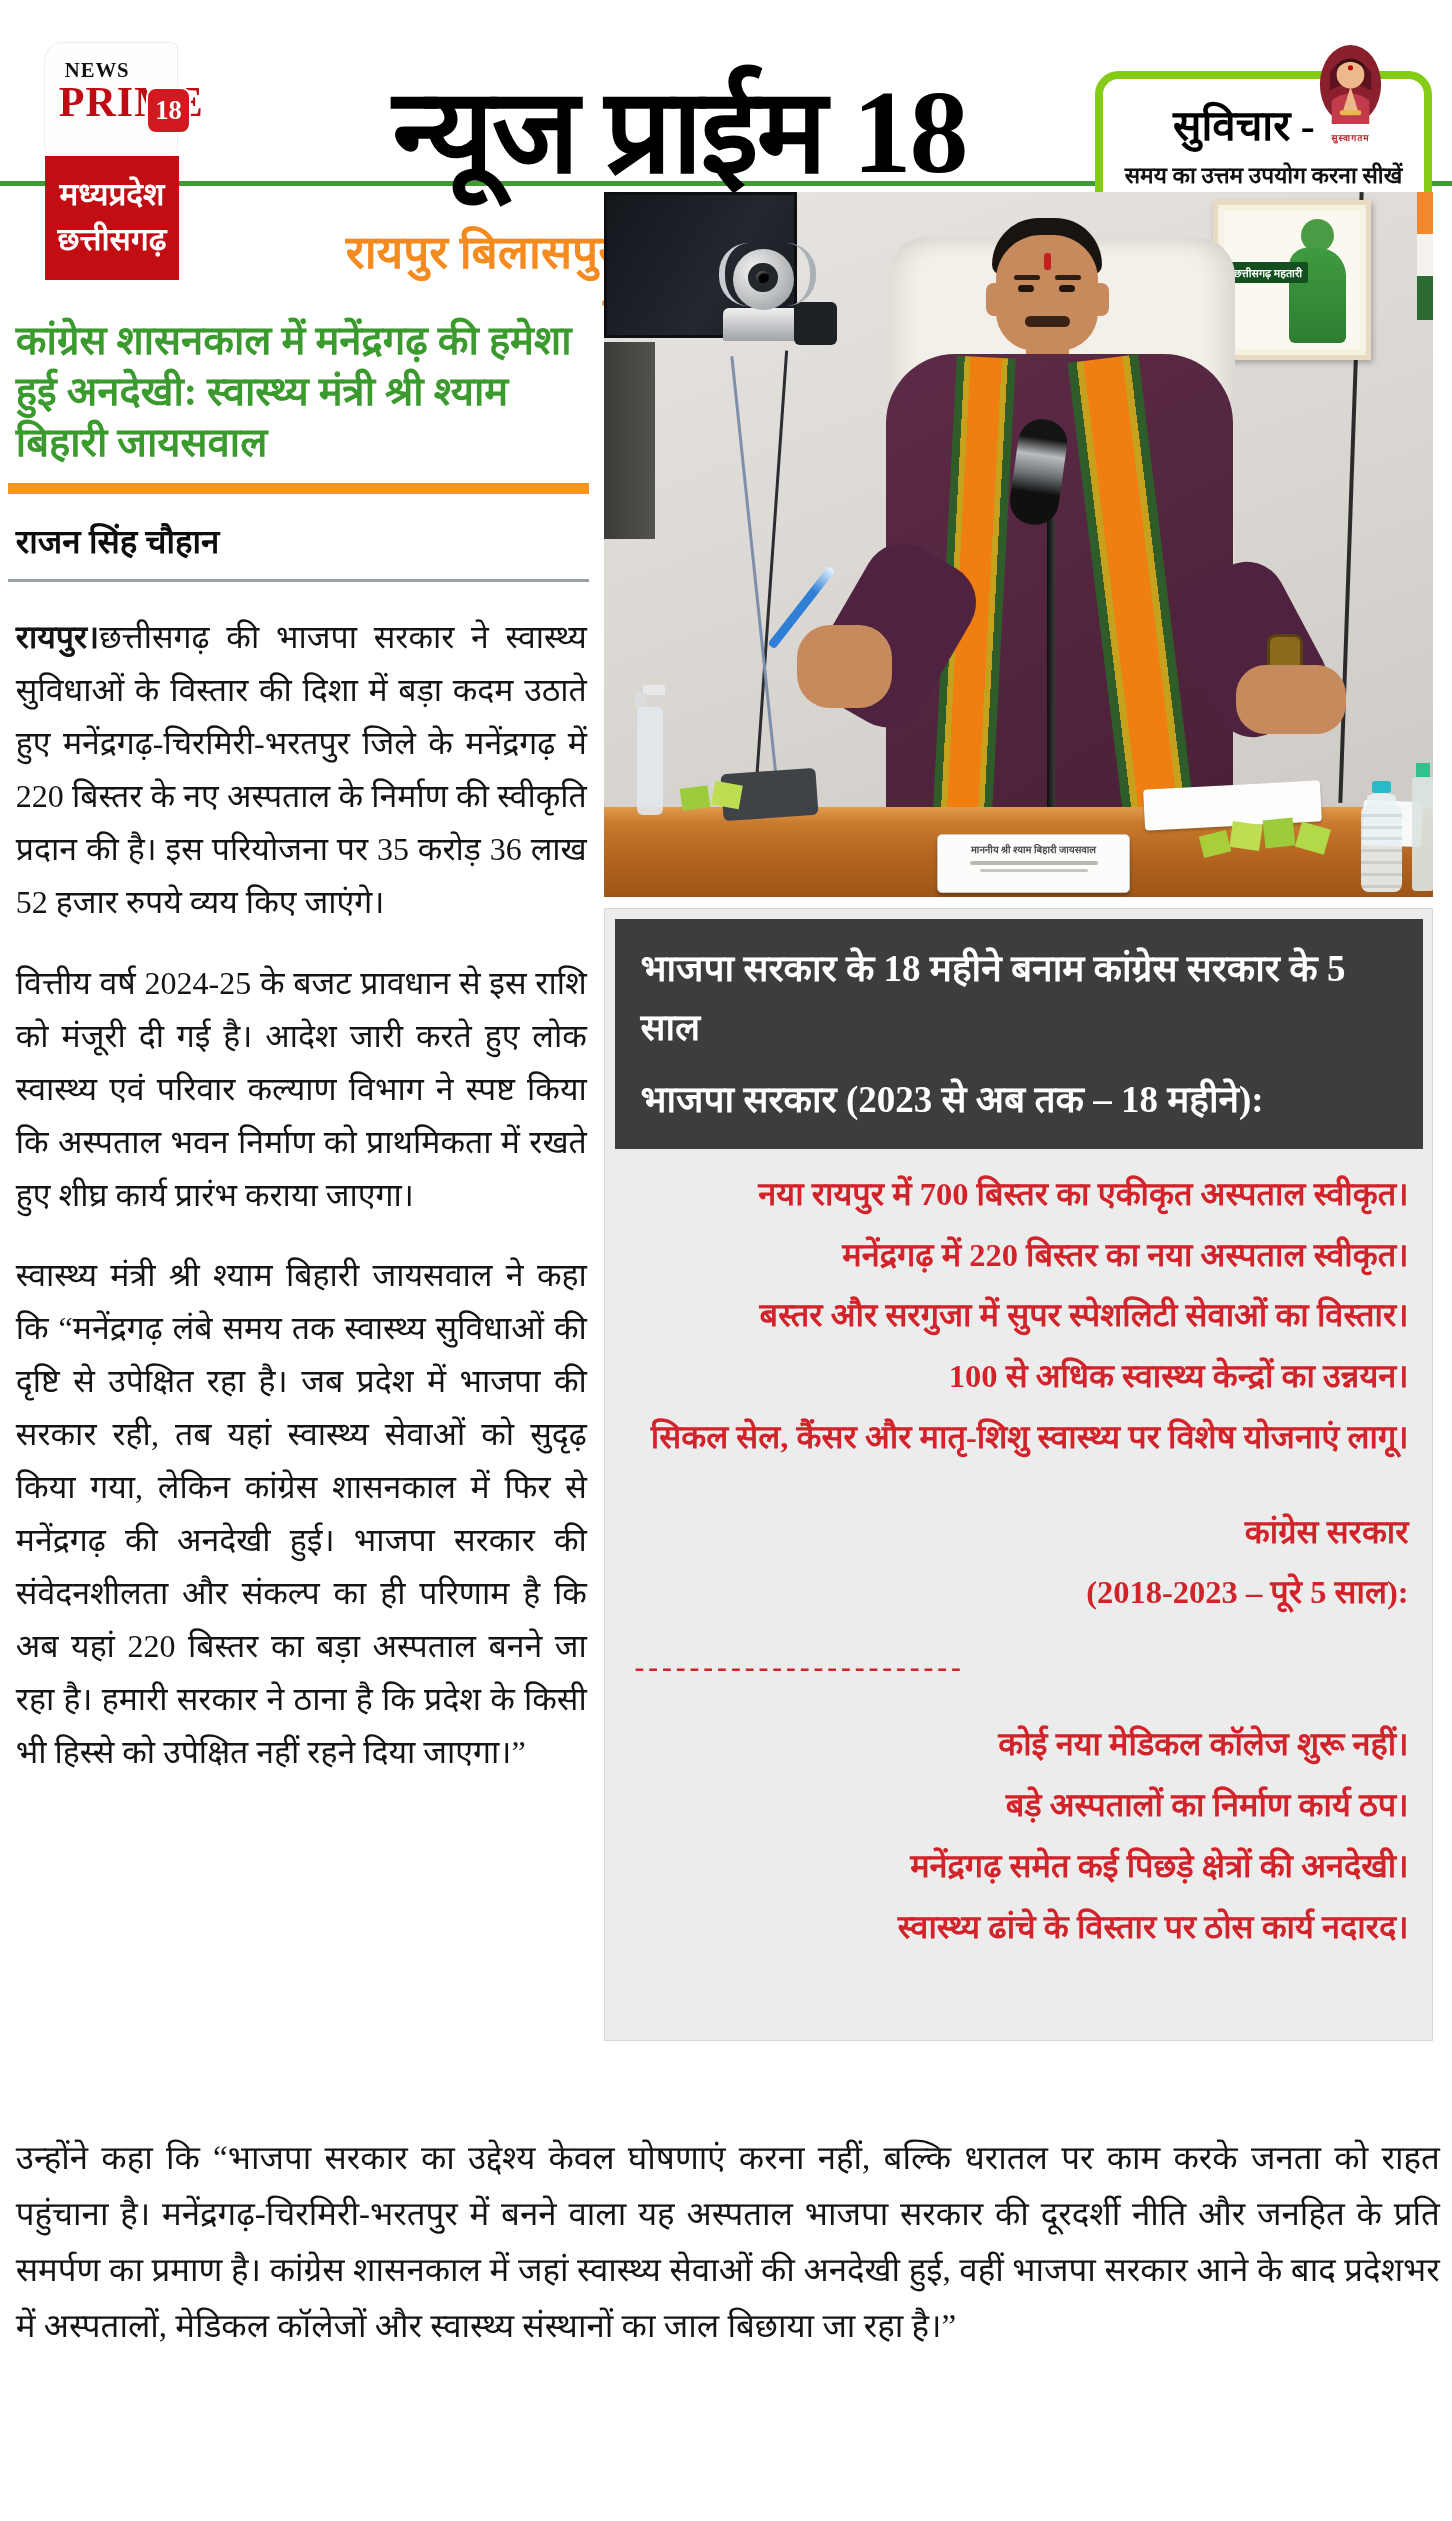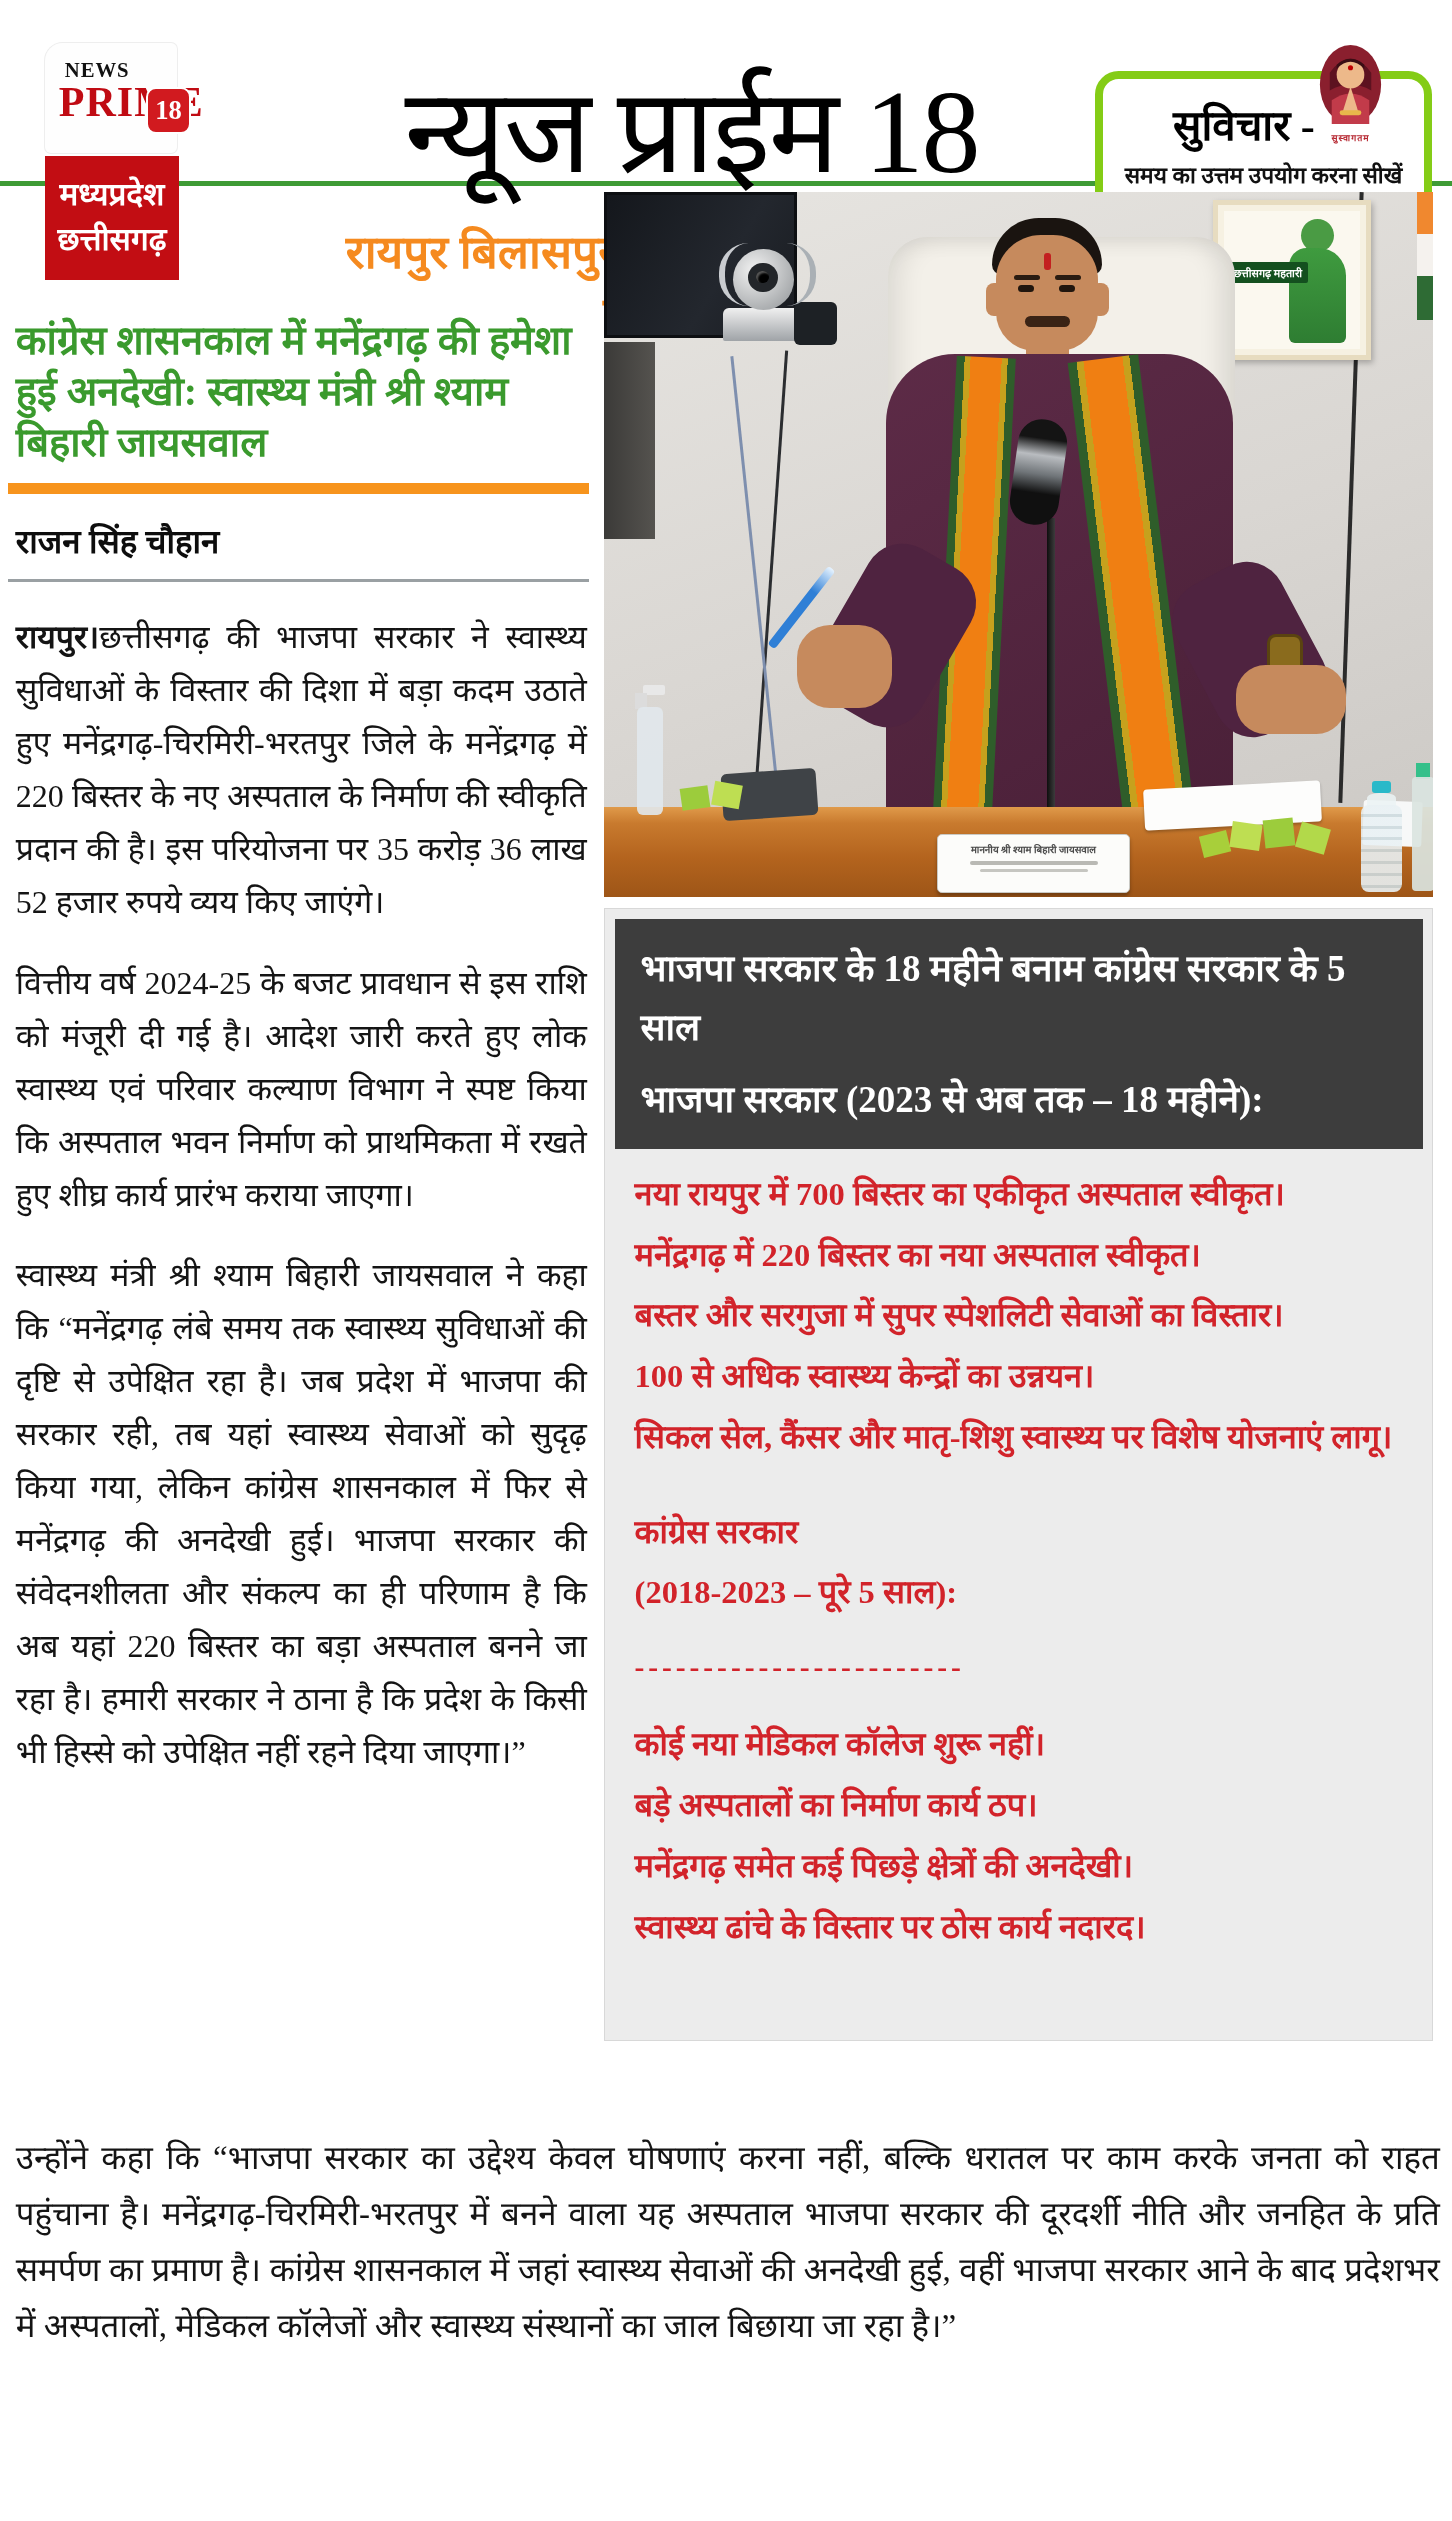--- a/index.html
+++ b/index.html
@@ -9,22 +9,22 @@
   
   .green-rule{left:0;top:181px;width:1452px;height:4.9px;background:#3e9b35;}
   .logo-white{left:45px;top:43px;width:132px;height:110px;background:#fefefe;
       border-radius:17.7px 5.9px 5.9px 5.9px;box-shadow:0 0 0 1px #eee;}
   .logo-news{margin:15.8px 0 0 19.7px;font-size:20.7px;font-weight:700;letter-spacing:1px;color:#111;}
   .logo-prime{margin:-3.9px 0 0 13.8px;font-size:42px;font-weight:800;color:#c00b13;letter-spacing:1px;}
   .logo-badge{left:146px;top:87px;width:41px;height:43px;background:#d11a1f;border:2px solid #fff;
       border-radius:9.9px;color:#fff;font-size:26.6px;font-weight:800;display:flex;align-items:center;justify-content:center;}
   .logo-red{left:45px;top:156px;width:134px;height:124px;background:#c20d13;color:#fff;
       font-weight:800;font-size:31.5px;line-height:45px;text-align:center;padding-top:15.8px;box-sizing:border-box;}
-  .masthead-title{left:327px;top:49px;width:729px;text-align:center;font-size:118px;line-height:167px;
-      font-weight:400;color:#000;letter-spacing:-2px;}
+  .masthead-title{left:315px;top:49px;width:729px;text-align:center;font-size:118px;line-height:167px;
+      font-weight:700;color:#000;letter-spacing:-2px;}
   .masthead-sub{left:276px;top:219px;width:788px;text-align:center;font-size:46px;font-weight:800;color:#f58a1f;}
   .quote-box{left:1095px;top:71px;width:337px;height:203px;border:8px solid #84cc16;border-radius:23.6px;background:#fff;box-sizing:border-box;}
   .quote-title{text-align:center;margin:15.8px 49px 0 9.9px;font-size:42px;font-weight:800;color:#000;}
   .quote-lines{margin-top:7.9px;text-align:center;font-size:22.7px;font-weight:700;line-height:32.5px;color:#111;}
   .mascot{left:1310px;top:43px;width:81px;height:99px;text-align:center;font-family:Liberation Mono, monospace;}
   .mascot-caption{font-size:8.9px;color:#b5232d;letter-spacing:1px;font-weight:700;margin-top:-3.9px;}
   
   .headline{left:15.8px;top:315px;width:569px;font-size:40px;line-height:51px;font-weight:800;color:#3a9a2d;}
   .orange-bar{left:7.9px;top:483px;width:581px;height:10.8px;background:#f7941d;}
   .author{left:15.8px;top:518px;font-size:33px;font-weight:800;color:#0d0d0d;}
@@ -34,21 +34,21 @@
   .lead{font-weight:800;}
   .closing{left:15.8px;top:2130px;width:1424px;font-size:33px;line-height:56px;text-align:justify;color:#141414;}
   
   .photo{left:604px;top:192px;width:829px;height:705px;overflow:hidden;
       background:linear-gradient(160deg,#e7e5e1 0%,#d9d6d2 55%,#cbc8c4 100%);}
   .gray-panel{left:604px;top:908px;width:829px;height:1133px;background:#ececec;border:1px solid #d8d8d8;box-sizing:border-box;}
   .dark-box{position:absolute;left:9.9px;top:9.9px;width:808px;background:#3d3d3d;color:#fff;
       padding:19.7px 25.6px;box-sizing:border-box;font-size:37px;font-weight:800;line-height:59px;}
   .dark-box .l2{margin-top:13.8px;}
   .points{position:absolute;left:29.6px;top:264px;width:774px;color:#d2232a;font-size:32.5px;font-weight:800;}
-  .pt{line-height:42px;margin-bottom:18.7px;}
+  .pt{line-height:42px;margin-bottom:18.7px;text-align:right;}
   .congress-title{margin-top:53px;line-height:42px;}
   .congress-sub{margin-top:15.8px;line-height:42px;}
   .divider{margin-top:33px;line-height:42px;font-size:29.6px;letter-spacing:3.9px;white-space:nowrap;overflow:hidden;}
   .cpts{margin-top:35px;}
   
   .skin{background:#c68a5d;}
 </style>
 </head>
 <body>
 

